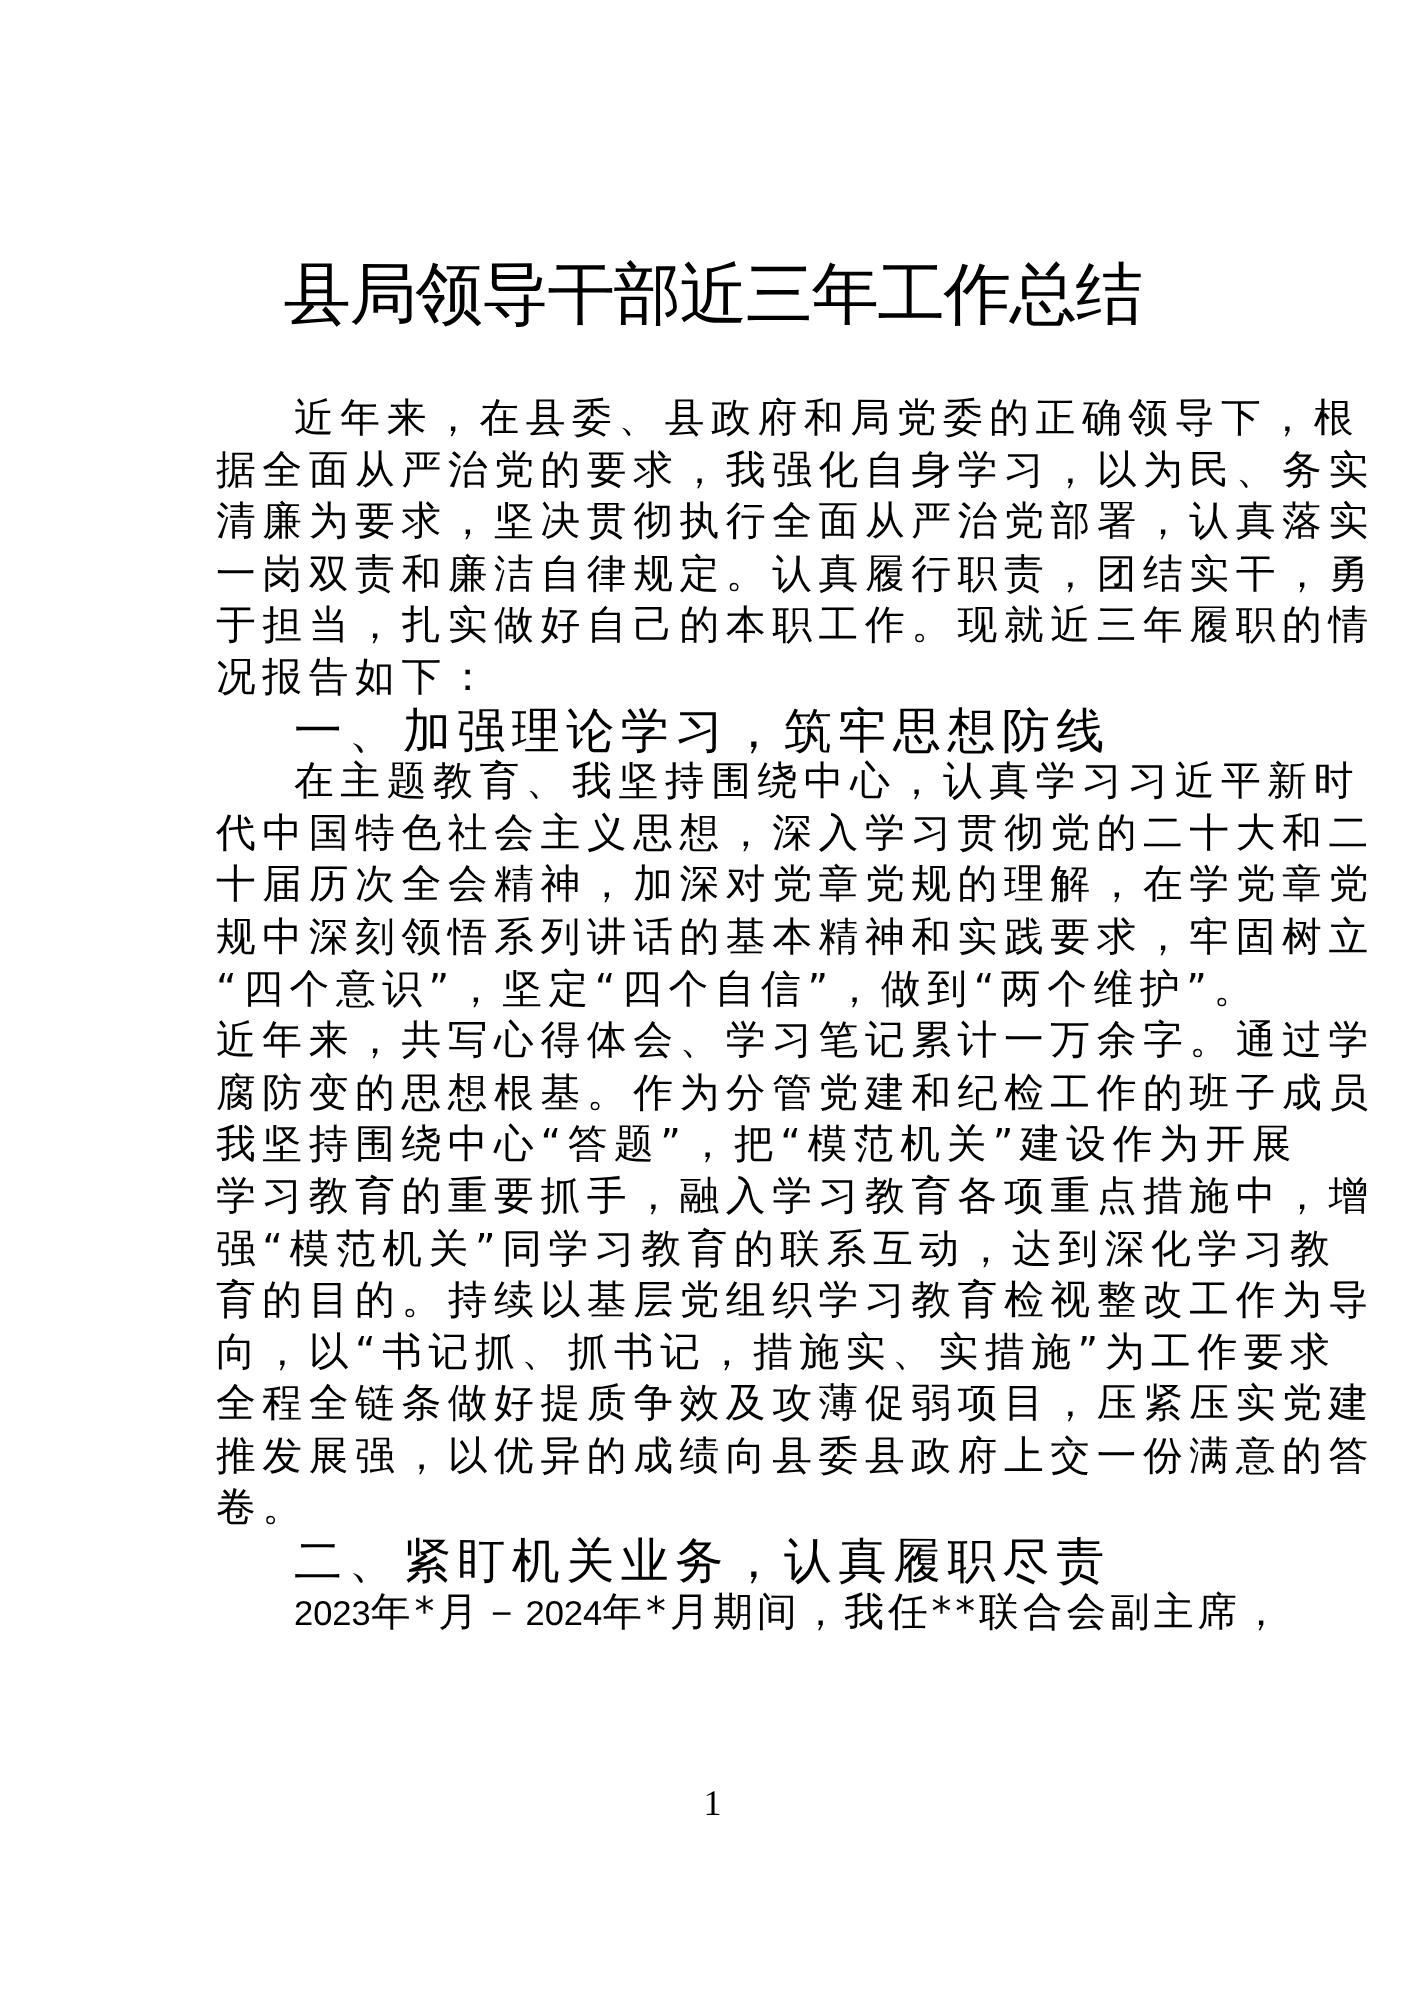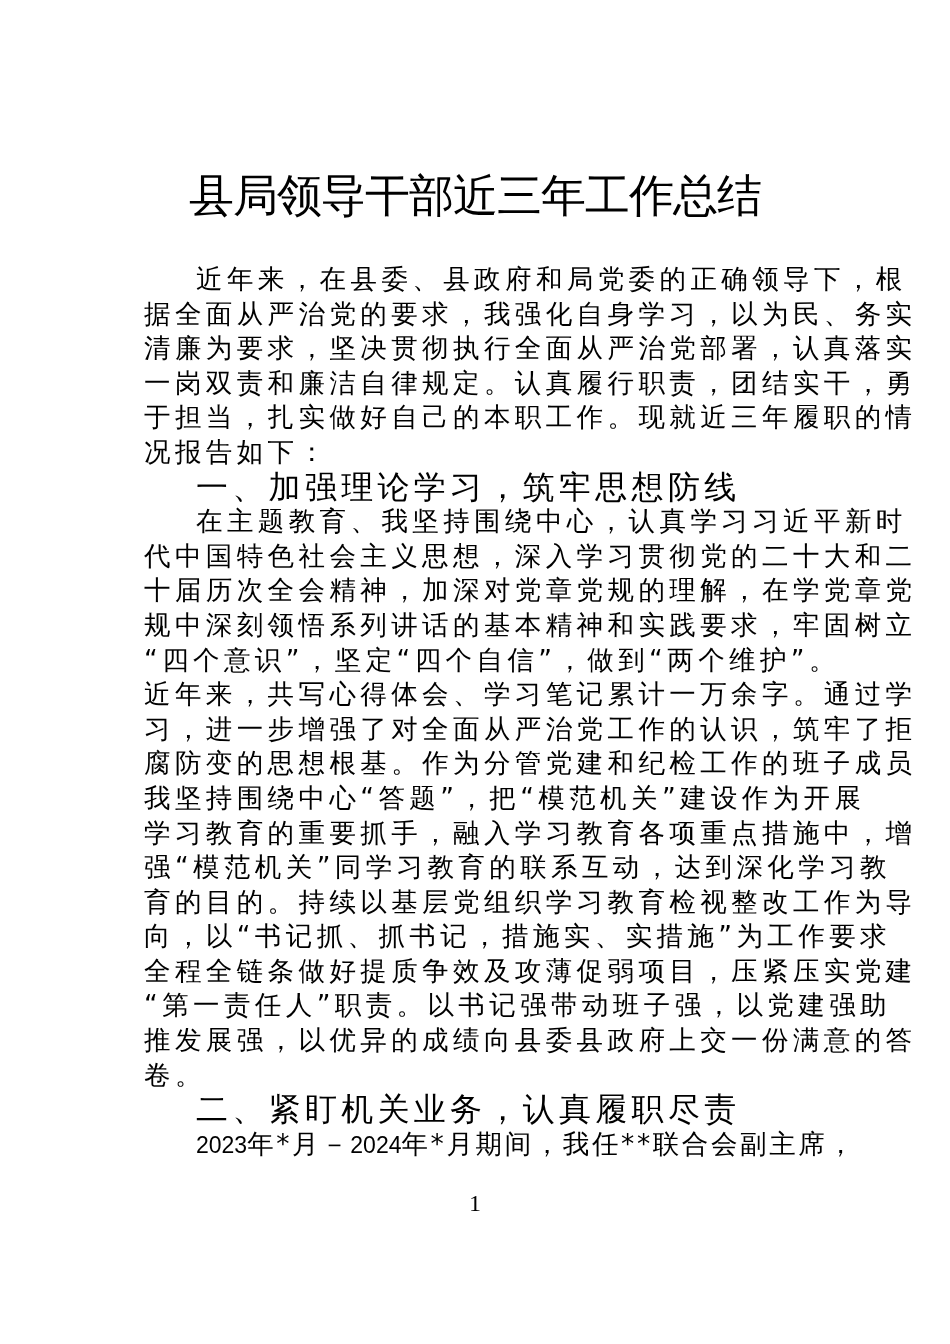--- a/index.html
+++ b/index.html
@@ -86,29 +86,27 @@
     <span class="line">一岗双责和廉洁自律规定。认真履行职责，团结实干，勇</span>
     <span class="line">于担当，扎实做好自己的本职工作。现就近三年履职的情</span>
     <span class="line">况报告如下：</span>
     <span class="line heading">一、加强理论学习，筑牢思想防线</span>
     <span class="line indent">在主题教育、我坚持围绕中心，认真学习习近平新时</span>
     <span class="line">代中国特色社会主义思想，深入学习贯彻党的二十大和二</span>
     <span class="line">十届历次全会精神，加深对党章党规的理解，在学党章党</span>
     <span class="line">规中深刻领悟系列讲话的基本精神和实践要求，牢固树立</span>
     <span class="line">“四个意识”，坚定“四个自信”，做到“两个维护”。</span>
     <span class="line">近年来，共写心得体会、学习笔记累计一万余字。通过学</span>
-    <span class="line">习，进一步增强了对全面从严治党工作的认识，筑牢了拒</span>
     <span class="line">腐防变的思想根基。作为分管党建和纪检工作的班子成员</span>
     <span class="line">我坚持围绕中心“答题”，把“模范机关”建设作为开展</span>
     <span class="line">学习教育的重要抓手，融入学习教育各项重点措施中，增</span>
     <span class="line">强“模范机关”同学习教育的联系互动，达到深化学习教</span>
     <span class="line">育的目的。持续以基层党组织学习教育检视整改工作为导</span>
     <span class="line">向，以“书记抓、抓书记，措施实、实措施”为工作要求</span>
     <span class="line">全程全链条做好提质争效及攻薄促弱项目，压紧压实党建</span>
-    <span class="line">“第一责任人”职责。以书记强带动班子强，以党建强助</span>
     <span class="line">推发展强，以优异的成绩向县委县政府上交一份满意的答</span>
     <span class="line">卷。</span>
     <span class="line heading">二、紧盯机关业务，认真履职尽责</span>
     <span class="line mixed"><span class="num">2023</span><span>年*月－</span><span class="num">2024</span><span>年*月期间，我任**联合会副主席，</span></span>
   </div>
 
   <div class="page-number">1</div>
 </div>
 
 </body></html>

